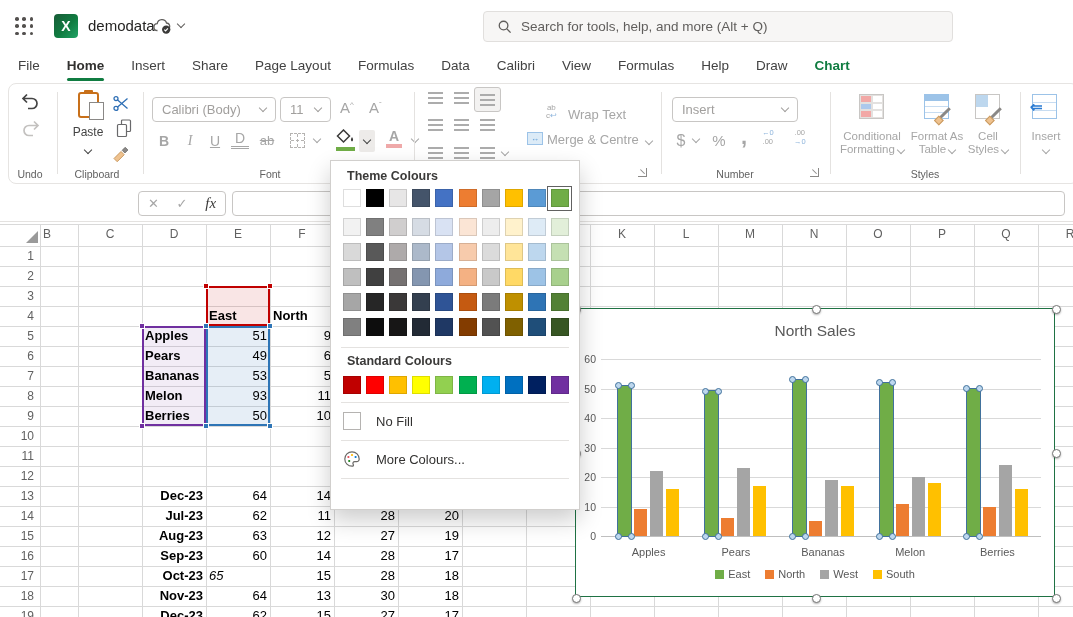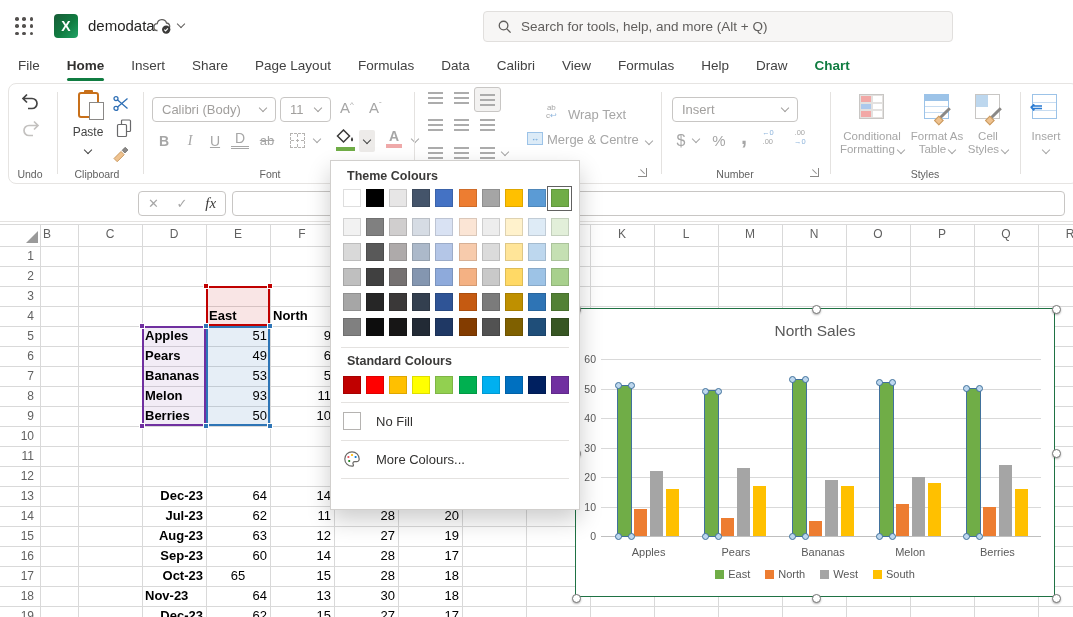--- a/index.html
+++ b/index.html
@@ -489,25 +489,25 @@
       <div style="position: absolute; left: 209px; top: 304px; width: 58px; height: 20px; line-height: 20px; font-size: 13px; color: rgb(0, 0, 0); text-align: right; font-weight: 400; z-index: 4;">63</div>
       <div style="position: absolute; left: 273px; top: 304px; width: 58px; height: 20px; line-height: 20px; font-size: 13px; color: rgb(0, 0, 0); text-align: right; font-weight: 400; z-index: 4;">12</div>
       <div style="position: absolute; left: 337px; top: 304px; width: 58px; height: 20px; line-height: 20px; font-size: 13px; color: rgb(0, 0, 0); text-align: right; font-weight: 400; z-index: 4;">27</div>
       <div style="position: absolute; left: 401px; top: 304px; width: 58px; height: 20px; line-height: 20px; font-size: 13px; color: rgb(0, 0, 0); text-align: right; font-weight: 400; z-index: 4;">19</div>
       <div style="position: absolute; left: 145px; top: 324px; width: 58px; height: 20px; line-height: 20px; font-size: 13px; color: rgb(0, 0, 0); text-align: right; font-weight: 700; z-index: 4;">Sep-23</div>
       <div style="position: absolute; left: 209px; top: 324px; width: 58px; height: 20px; line-height: 20px; font-size: 13px; color: rgb(0, 0, 0); text-align: right; font-weight: 400; z-index: 4;">60</div>
       <div style="position: absolute; left: 273px; top: 324px; width: 58px; height: 20px; line-height: 20px; font-size: 13px; color: rgb(0, 0, 0); text-align: right; font-weight: 400; z-index: 4;">14</div>
       <div style="position: absolute; left: 337px; top: 324px; width: 58px; height: 20px; line-height: 20px; font-size: 13px; color: rgb(0, 0, 0); text-align: right; font-weight: 400; z-index: 4;">28</div>
       <div style="position: absolute; left: 401px; top: 324px; width: 58px; height: 20px; line-height: 20px; font-size: 13px; color: rgb(0, 0, 0); text-align: right; font-weight: 400; z-index: 4;">17</div>
       <div style="position: absolute; left: 145px; top: 344px; width: 58px; height: 20px; line-height: 20px; font-size: 13px; color: rgb(0, 0, 0); text-align: right; font-weight: 700; z-index: 4;">Oct-23</div>
-      <div style="position: absolute; left: 209px; top: 344px; width: 58px; height: 20px; line-height: 20px; font-size: 13px; color: rgb(0, 0, 0); text-align: center; font-weight: 400; z-index: 4;">65</div>
+      <div style="position: absolute; left: 209px; top: 344px; width: 58px; height: 20px; line-height: 20px; font-size: 13px; color: rgb(0, 0, 0); text-align: left; font-weight: 400; z-index: 4; font-style: italic;">65</div>
       <div style="position: absolute; left: 273px; top: 344px; width: 58px; height: 20px; line-height: 20px; font-size: 13px; color: rgb(0, 0, 0); text-align: right; font-weight: 400; z-index: 4;">15</div>
       <div style="position: absolute; left: 337px; top: 344px; width: 58px; height: 20px; line-height: 20px; font-size: 13px; color: rgb(0, 0, 0); text-align: right; font-weight: 400; z-index: 4;">28</div>
       <div style="position: absolute; left: 401px; top: 344px; width: 58px; height: 20px; line-height: 20px; font-size: 13px; color: rgb(0, 0, 0); text-align: right; font-weight: 400; z-index: 4;">18</div>
-      <div style="position: absolute; left: 145px; top: 364px; width: 58px; height: 20px; line-height: 20px; font-size: 13px; color: rgb(0, 0, 0); text-align: left; font-weight: 700; z-index: 4;">Nov-23</div>
+      <div style="position: absolute; left: 145px; top: 364px; width: 58px; height: 20px; line-height: 20px; font-size: 13px; color: rgb(0, 0, 0); text-align: right; font-weight: 700; z-index: 4;">Nov-23</div>
       <div style="position: absolute; left: 209px; top: 364px; width: 58px; height: 20px; line-height: 20px; font-size: 13px; color: rgb(0, 0, 0); text-align: right; font-weight: 400; z-index: 4;">64</div>
       <div style="position: absolute; left: 273px; top: 364px; width: 58px; height: 20px; line-height: 20px; font-size: 13px; color: rgb(0, 0, 0); text-align: right; font-weight: 400; z-index: 4;">13</div>
       <div style="position: absolute; left: 337px; top: 364px; width: 58px; height: 20px; line-height: 20px; font-size: 13px; color: rgb(0, 0, 0); text-align: right; font-weight: 400; z-index: 4;">30</div>
       <div style="position: absolute; left: 401px; top: 364px; width: 58px; height: 20px; line-height: 20px; font-size: 13px; color: rgb(0, 0, 0); text-align: right; font-weight: 400; z-index: 4;">18</div>
       <div style="position: absolute; left: 145px; top: 384px; width: 58px; height: 20px; line-height: 20px; font-size: 13px; color: rgb(0, 0, 0); text-align: right; font-weight: 700; z-index: 4;">Dec-23</div>
       <div style="position: absolute; left: 209px; top: 384px; width: 58px; height: 20px; line-height: 20px; font-size: 13px; color: rgb(0, 0, 0); text-align: right; font-weight: 400; z-index: 4;">62</div>
       <div style="position: absolute; left: 273px; top: 384px; width: 58px; height: 20px; line-height: 20px; font-size: 13px; color: rgb(0, 0, 0); text-align: right; font-weight: 400; z-index: 4;">15</div>
       <div style="position: absolute; left: 337px; top: 384px; width: 58px; height: 20px; line-height: 20px; font-size: 13px; color: rgb(0, 0, 0); text-align: right; font-weight: 400; z-index: 4;">27</div>
       <div style="position: absolute; left: 401px; top: 384px; width: 58px; height: 20px; line-height: 20px; font-size: 13px; color: rgb(0, 0, 0); text-align: right; font-weight: 400; z-index: 4;">17</div>
     </div>

